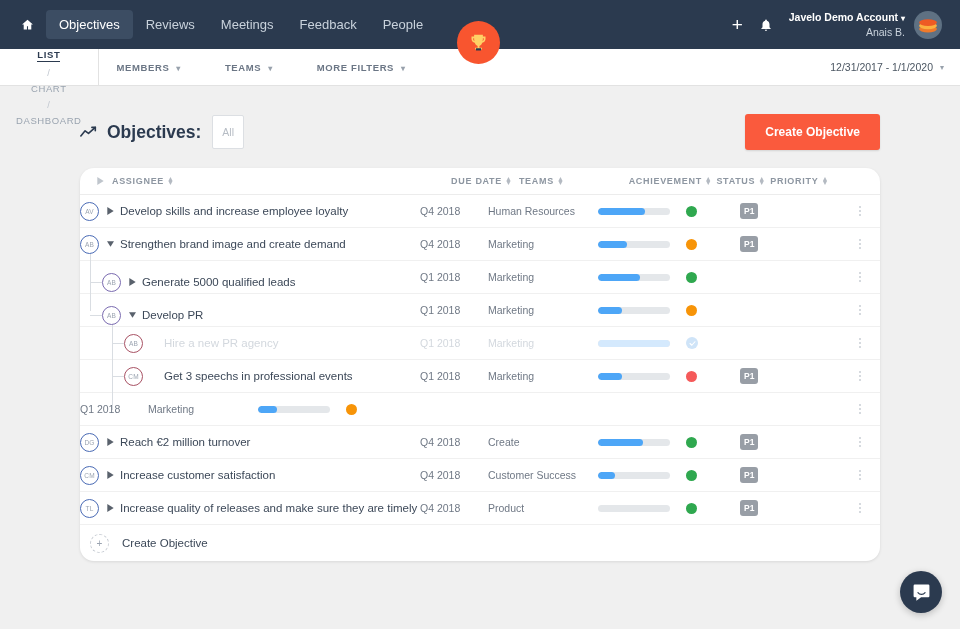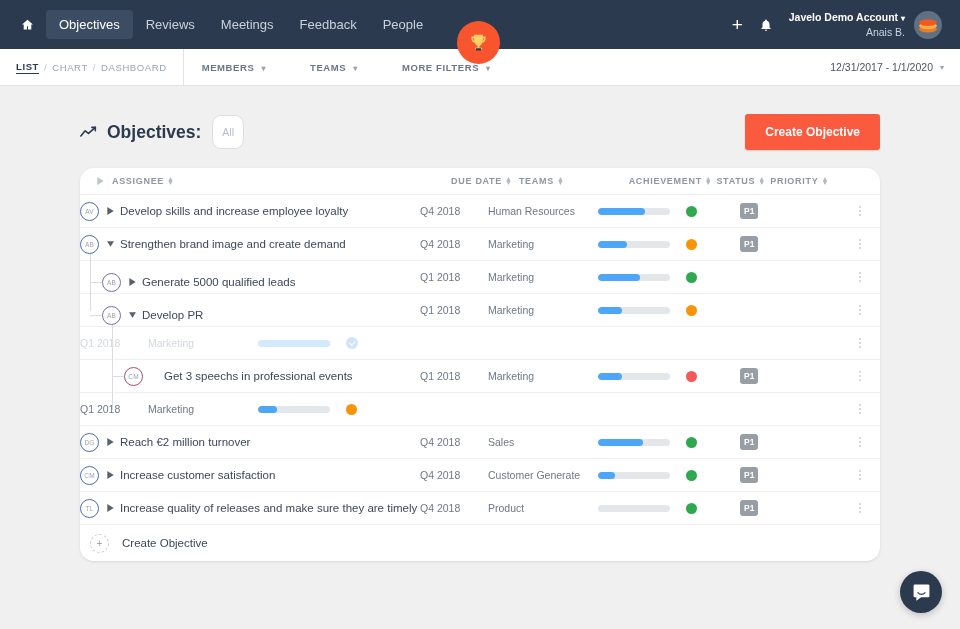--- a/index.html
+++ b/index.html
@@ -61,21 +61,21 @@
   .subnav {
     height: 37px; background: #ffffff;
     display: flex; align-items: center;
     border-bottom: 1px solid #e2e2e2;
     position: relative;
   }
   .breadcrumb {
     display: flex; align-items: center; gap: 5px;
     padding: 0 16px; height: 100%;
     border-right: 1px solid #e2e2e2;
-    font-size: 9.5px; letter-spacing: 0.6px; color: #9aa4b0;
+    font-size: 9.5px; letter-spacing: 0.6px; color: #9aa4b0; flex-direction: column;
   }
   .bc-item { cursor: pointer; }
   .bc-item.active { color: #2b3a4f; font-weight: bold; border-bottom: 1.5px solid #2b3a4f; padding-bottom: 1px;}
   .bc-sep { color: #c2c8d0; }
   .filters { display: flex; align-items: center; padding-left: 18px; gap: 44px; }
   .filter {
     font-size: 9.5px; letter-spacing: 0.6px; color: #6b7685; font-weight: bold;
     cursor: pointer; display: flex; align-items: flex-end; gap: 7px;
   }
   .filter .chev { font-size: 8px; color: #98a1ac; }
@@ -88,21 +88,21 @@
 
   
   .main { padding: 28px 80px 0 80px; }
   .page-head {
     display: flex; align-items: center; margin-bottom: 18px;
   }
   .trend-icon { margin-right: 10px; display:flex; }
   .trend-icon svg { width: 17px; height: 13px; }
   .page-title { font-size: 17.5px; font-weight: bold; color: #2b3a4f; }
   .all-badge {
-    margin-left: 11px; border: 1px solid #dcdfe3; border-radius: 9px;
+    margin-left: 11px; border: 1px solid #dcdfe3; border-radius: 2px;
     color: #b6bcc4; font-size: 10.5px; padding: 10px 9px; background:#fff;
     cursor: pointer;
   }
   .create-btn {
     margin-left: auto; background: #fa5a3d; color: #ffffff;
     font-size: 12px; font-weight: bold; border: none; border-radius: 3px;
     padding: 11px 20px; cursor: pointer;
     box-shadow: 0 1px 2px rgba(0,0,0,0.12);
   }
 
@@ -468,20 +468,26 @@
           <div class="cell-priority"></div>
           <div class="cell-menu">
             <span class="kebab">
               <i></i>
               <i></i>
               <i></i>
             </span>
           </div>
         </div>
         <div class="row dim">
+          <div class="assignee-cell indent-2">
+            <span class="tree-h"></span>
+            <span class="avatar lvl2">AB</span>
+            <span class="row-caret"></span>
+            <span class="obj-title">Hire a new PR agency</span>
+          </div>
           <div class="cell-due">Q1 2018</div>
           <div class="cell-teams">Marketing</div>
           <div class="cell-achieve">
             <div class="bar-track">
               <div class="bar-fill pale" style="width:100%"></div>
             </div>
           </div>
           <div class="cell-status">
             <span class="dot check">
               <svg viewBox="0 0 10 10">
@@ -550,21 +556,21 @@
           <div class="assignee-cell ">
             <span class="avatar ">DG</span>
             <span class="row-caret">
               <svg viewBox="0 0 8 10">
                 <polygon points="0,0 8,5 0,10"></polygon>
               </svg>
             </span>
             <span class="obj-title">Reach €2 million turnover</span>
           </div>
           <div class="cell-due">Q4 2018</div>
-          <div class="cell-teams">Sales</div>
+          <div class="cell-teams">Create</div>
           <div class="cell-achieve">
             <div class="bar-track">
               <div class="bar-fill" style="width:63%"></div>
             </div>
           </div>
           <div class="cell-status">
             <span class="dot green"></span>
           </div>
           <div class="cell-priority">
             <span class="p-badge">P1</span>
@@ -581,21 +587,21 @@
           <div class="assignee-cell ">
             <span class="avatar ">CM</span>
             <span class="row-caret">
               <svg viewBox="0 0 8 10">
                 <polygon points="0,0 8,5 0,10"></polygon>
               </svg>
             </span>
             <span class="obj-title">Increase customer satisfaction</span>
           </div>
           <div class="cell-due">Q4 2018</div>
-          <div class="cell-teams">Customer Generate</div>
+          <div class="cell-teams">Customer Success</div>
           <div class="cell-achieve">
             <div class="bar-track">
               <div class="bar-fill" style="width:24%"></div>
             </div>
           </div>
           <div class="cell-status">
             <span class="dot green"></span>
           </div>
           <div class="cell-priority">
             <span class="p-badge">P1</span>

